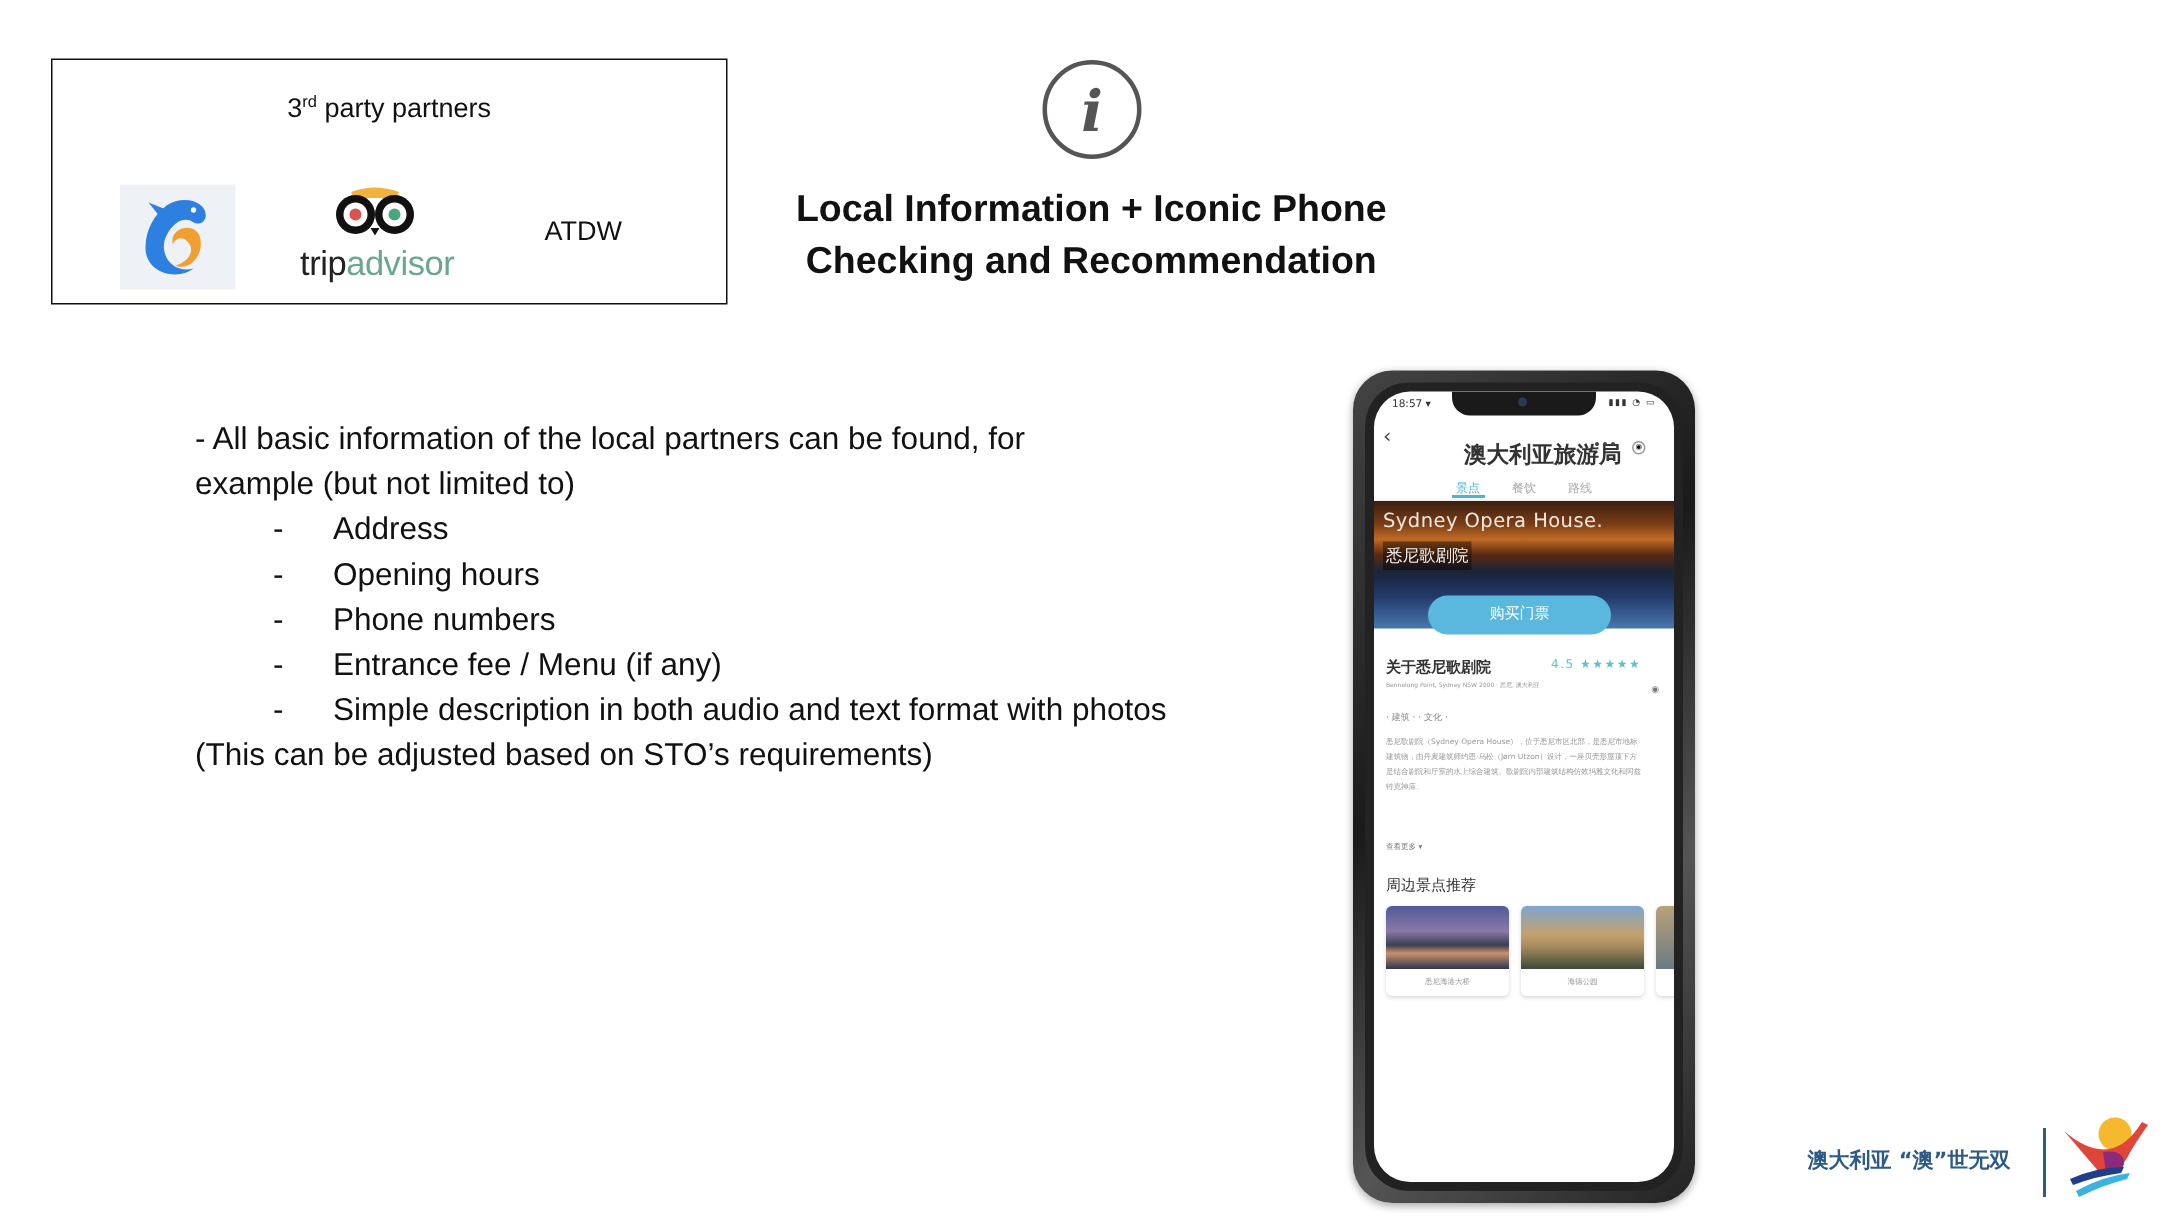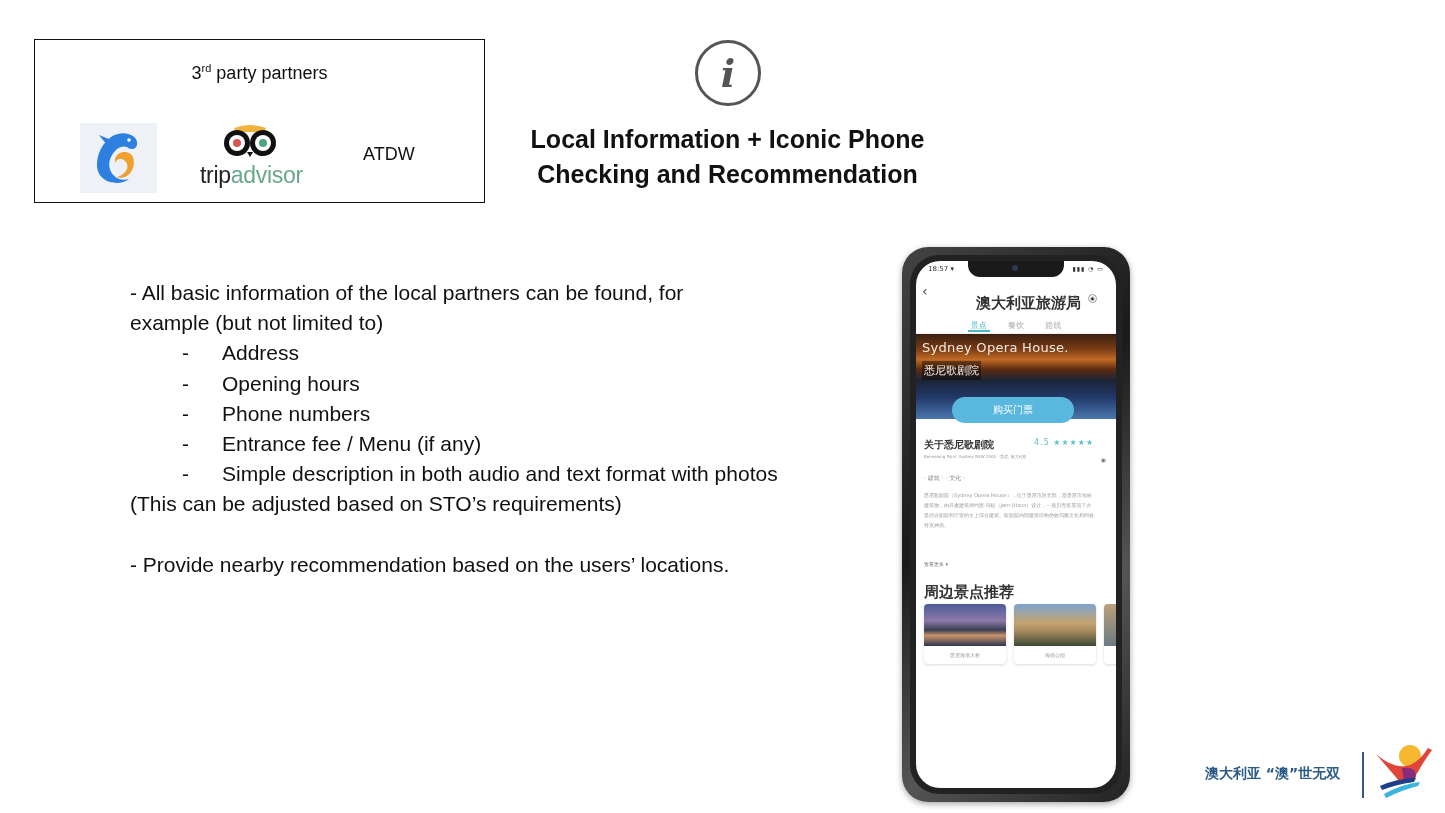--- a/index.html
+++ b/index.html
@@ -50,21 +50,21 @@
     .hero-en { position: absolute; left: 6px; top: 79px; font-size: 13px; color: #f3e9e0; letter-spacing: 0.3px; }
     .hero-cn { position: absolute; left: 6px; top: 100px; font-size: 11px; color: #f4f4f4; background: rgba(0,0,0,0.4); padding: 2px 2px; }
     .buy-btn { position: absolute; left: 36px; top: 136px; width: 122px; height: 26px; border-radius: 13px; background: #5ab8de; color: #fff; font-size: 10px; text-align: center; line-height: 26px; }
     .about-title { position: absolute; left: 8px; top: 177px; font-size: 10px; font-weight: bold; color: #333; }
     .rating { position: absolute; left: 118px; top: 177px; font-size: 8px; color: #5fc0cc; letter-spacing: 1px; }
     .addr { position: absolute; left: 8px; top: 193px; font-size: 4px; color: #999; line-height: 6px; width: 130px; }
     .eye { position: absolute; right: 10px; top: 195px; font-size: 6px; color: #777; }
     .tags { position: absolute; left: 8px; top: 213px; font-size: 6px; color: #888; }
     .desc { position: absolute; left: 8px; top: 229px; width: 170px; font-size: 5px; line-height: 10px; color: #999; }
     .more { position: absolute; left: 8px; top: 300px; font-size: 5px; color: #777; }
-    .nearby-title { position: absolute; left: 8px; top: 322px; font-size: 15px; font-weight: bold; color: #333; }
+    .nearby-title { position: absolute; left: 8px; top: 322px; font-size: 10px; font-weight: normal; color: #333; }
     .cards { position: absolute; left: 8px; top: 343px; display: flex; gap: 8px; }
     .card { width: 82px; height: 60px; border-radius: 4px; box-shadow: 0 1px 3px rgba(0,0,0,0.15); background: #fff; overflow: hidden; }
     .card-img { height: 42px; }
     .card-img.bridge { background: linear-gradient(180deg,#4d5a98 0%, #8c79a8 40%, #3a3f52 62%, #c9926a 75%, #2c3550 100%); }
     .card-img.park { background: linear-gradient(180deg,#7da5cf 0%, #c4a26e 45%, #a58a5e 65%, #3c4a35 100%); }
     .card-img.third { background: linear-gradient(180deg,#b9a17a,#6b7a84); }
     .card-label { font-size: 5px; color: #999; text-align: center; line-height: 18px; }
 
     
     .footer-text { position: absolute; left: 1205px; top: 765px; font-size: 14px; font-weight: bold; color: #2d5a86; font-family: "DejaVu Sans", sans-serif; }
@@ -128,21 +128,20 @@
   <div class="sub-item">
     <span class="dash">-</span>
     <span class="txt">Entrance fee / Menu (if any)</span>
   </div>
   <div class="sub-item" style="width:650px;">
     <span class="dash">-</span>
     <span class="txt">Simple description in both audio and text format with photos</span>
   </div>
   <div class="line">(This can be adjusted based on STO’s requirements)</div>
   <div class="spacer"></div>
-  <div class="line">- Provide nearby recommendation based on the users’ locations.</div>
 </div>
 
 <div class="phone">
   <div class="phone-inner">
     <div class="screen">
       <div class="notch">
           <div class="cam"></div>
         </div>
       <div class="status-time">18:57 ▾</div>
       <div class="status-icons">▮▮▮ ◔ ▭</div>

